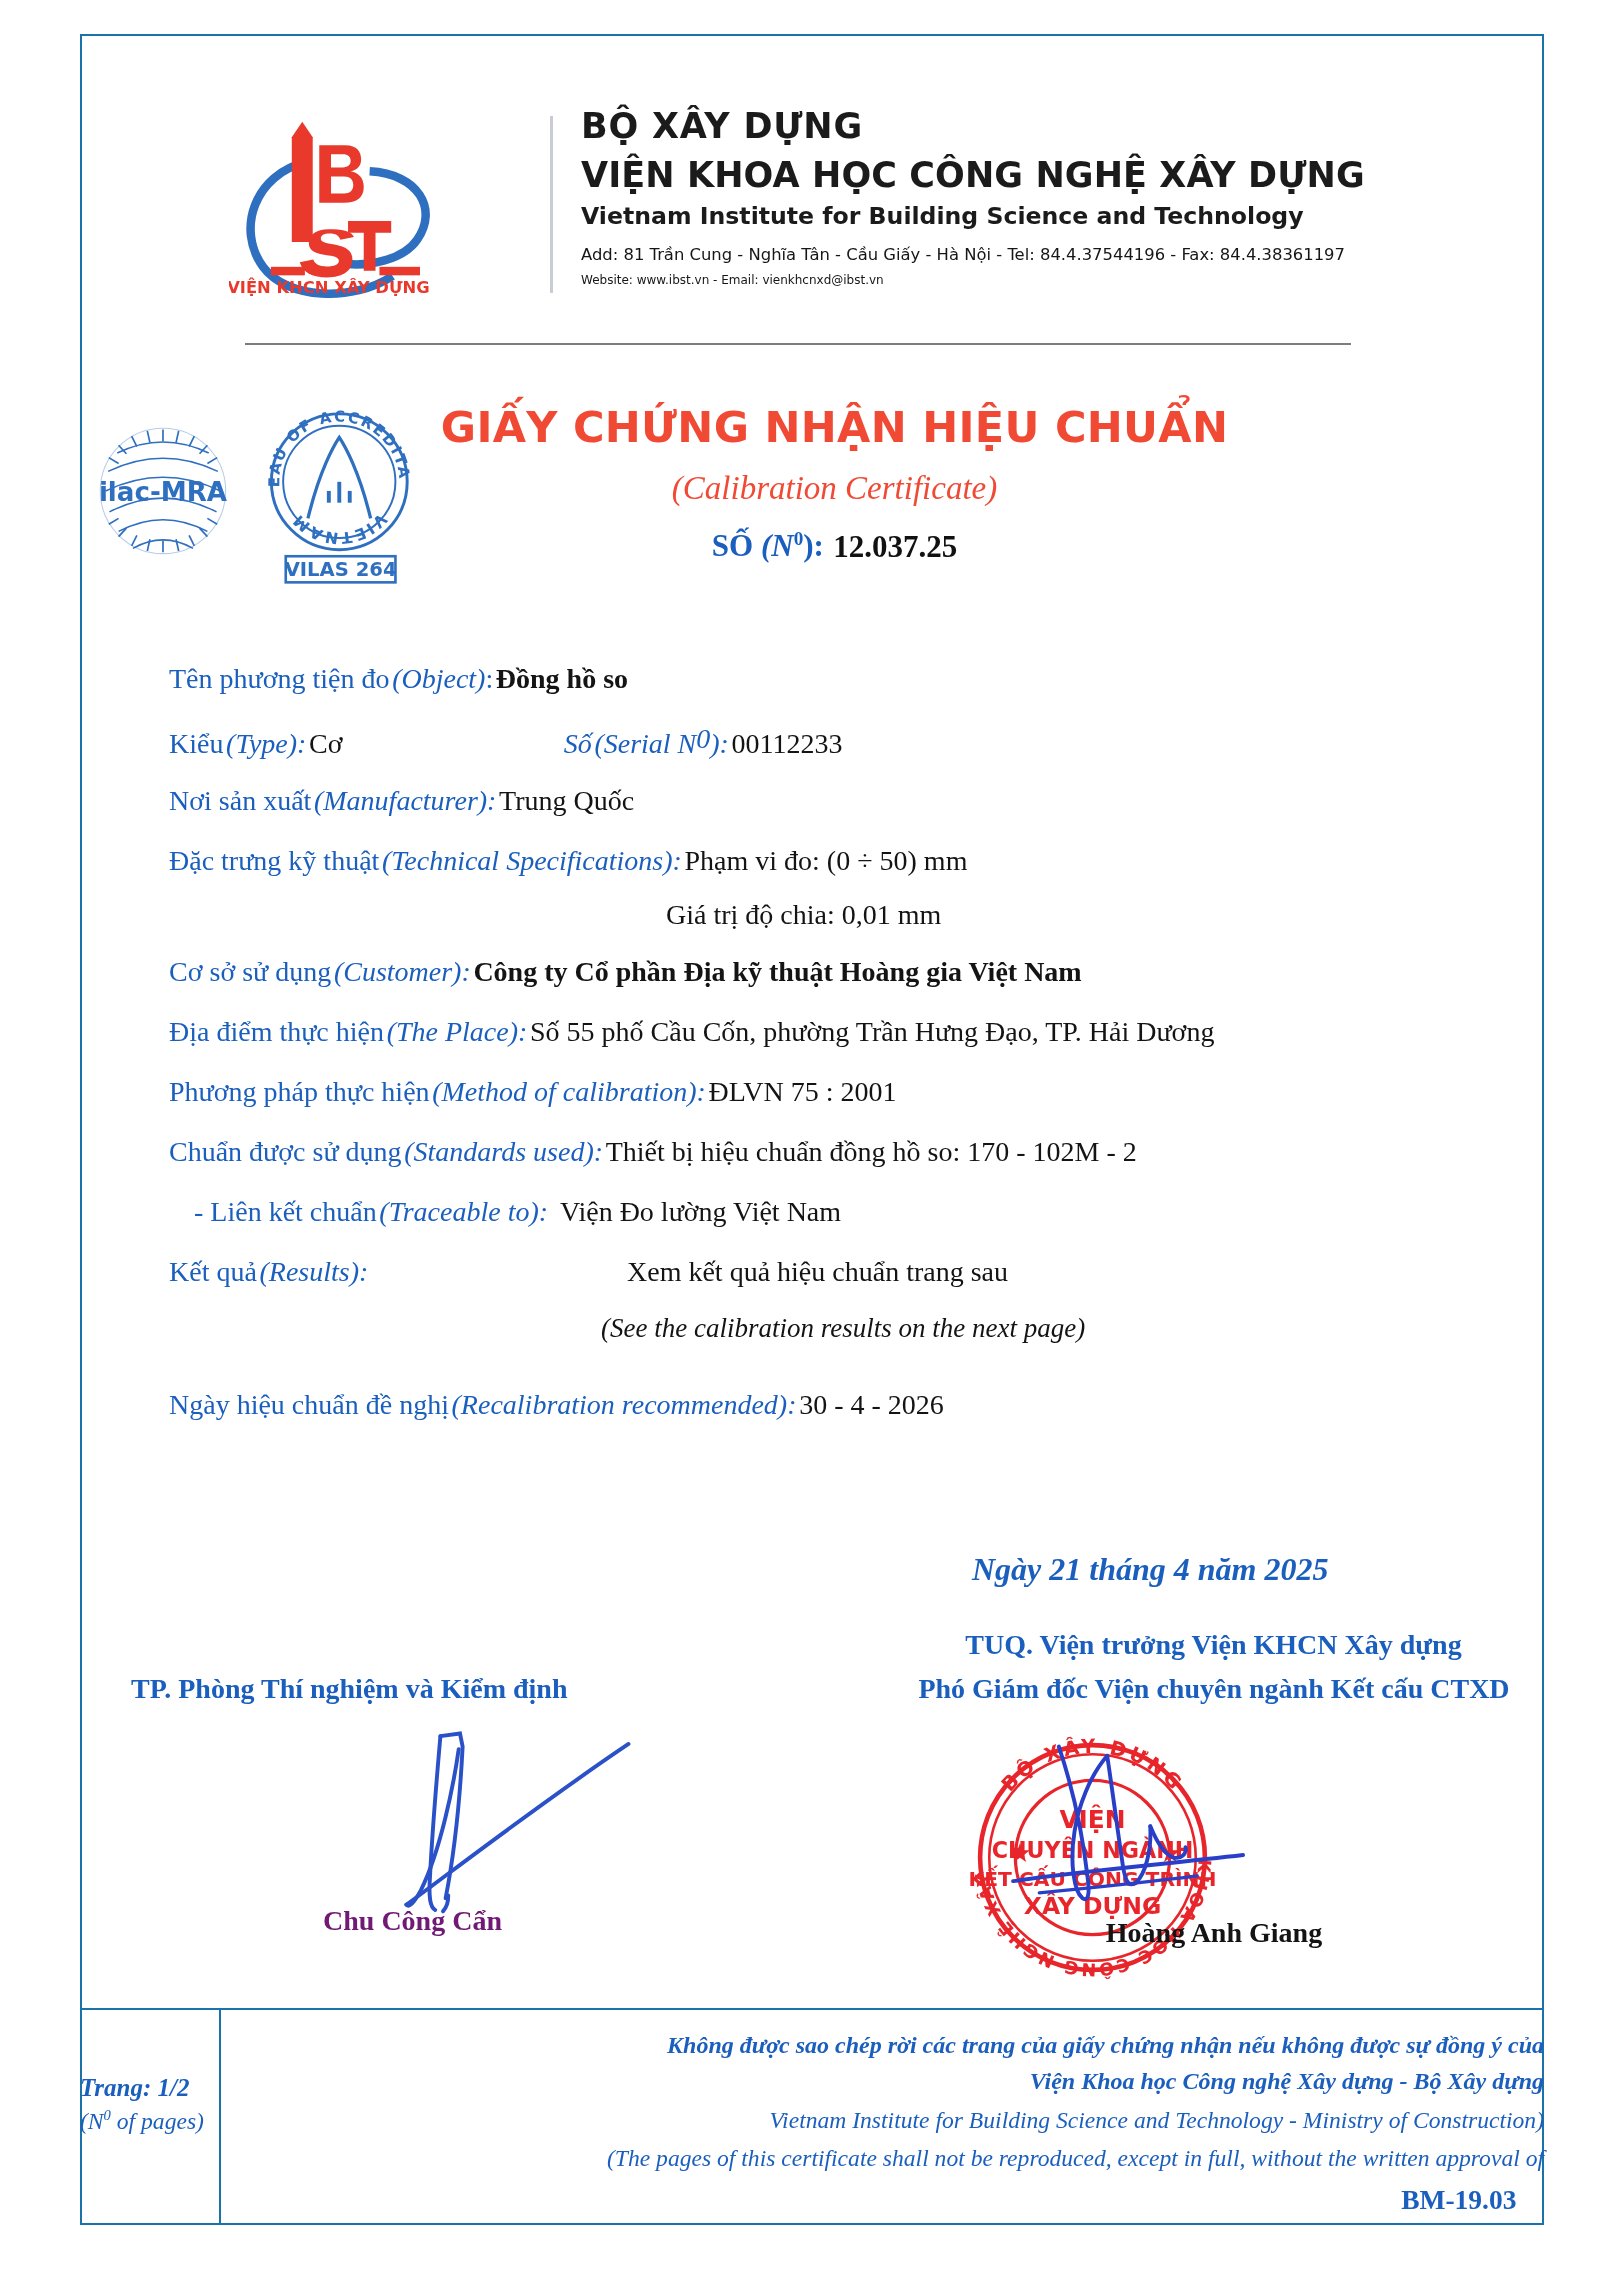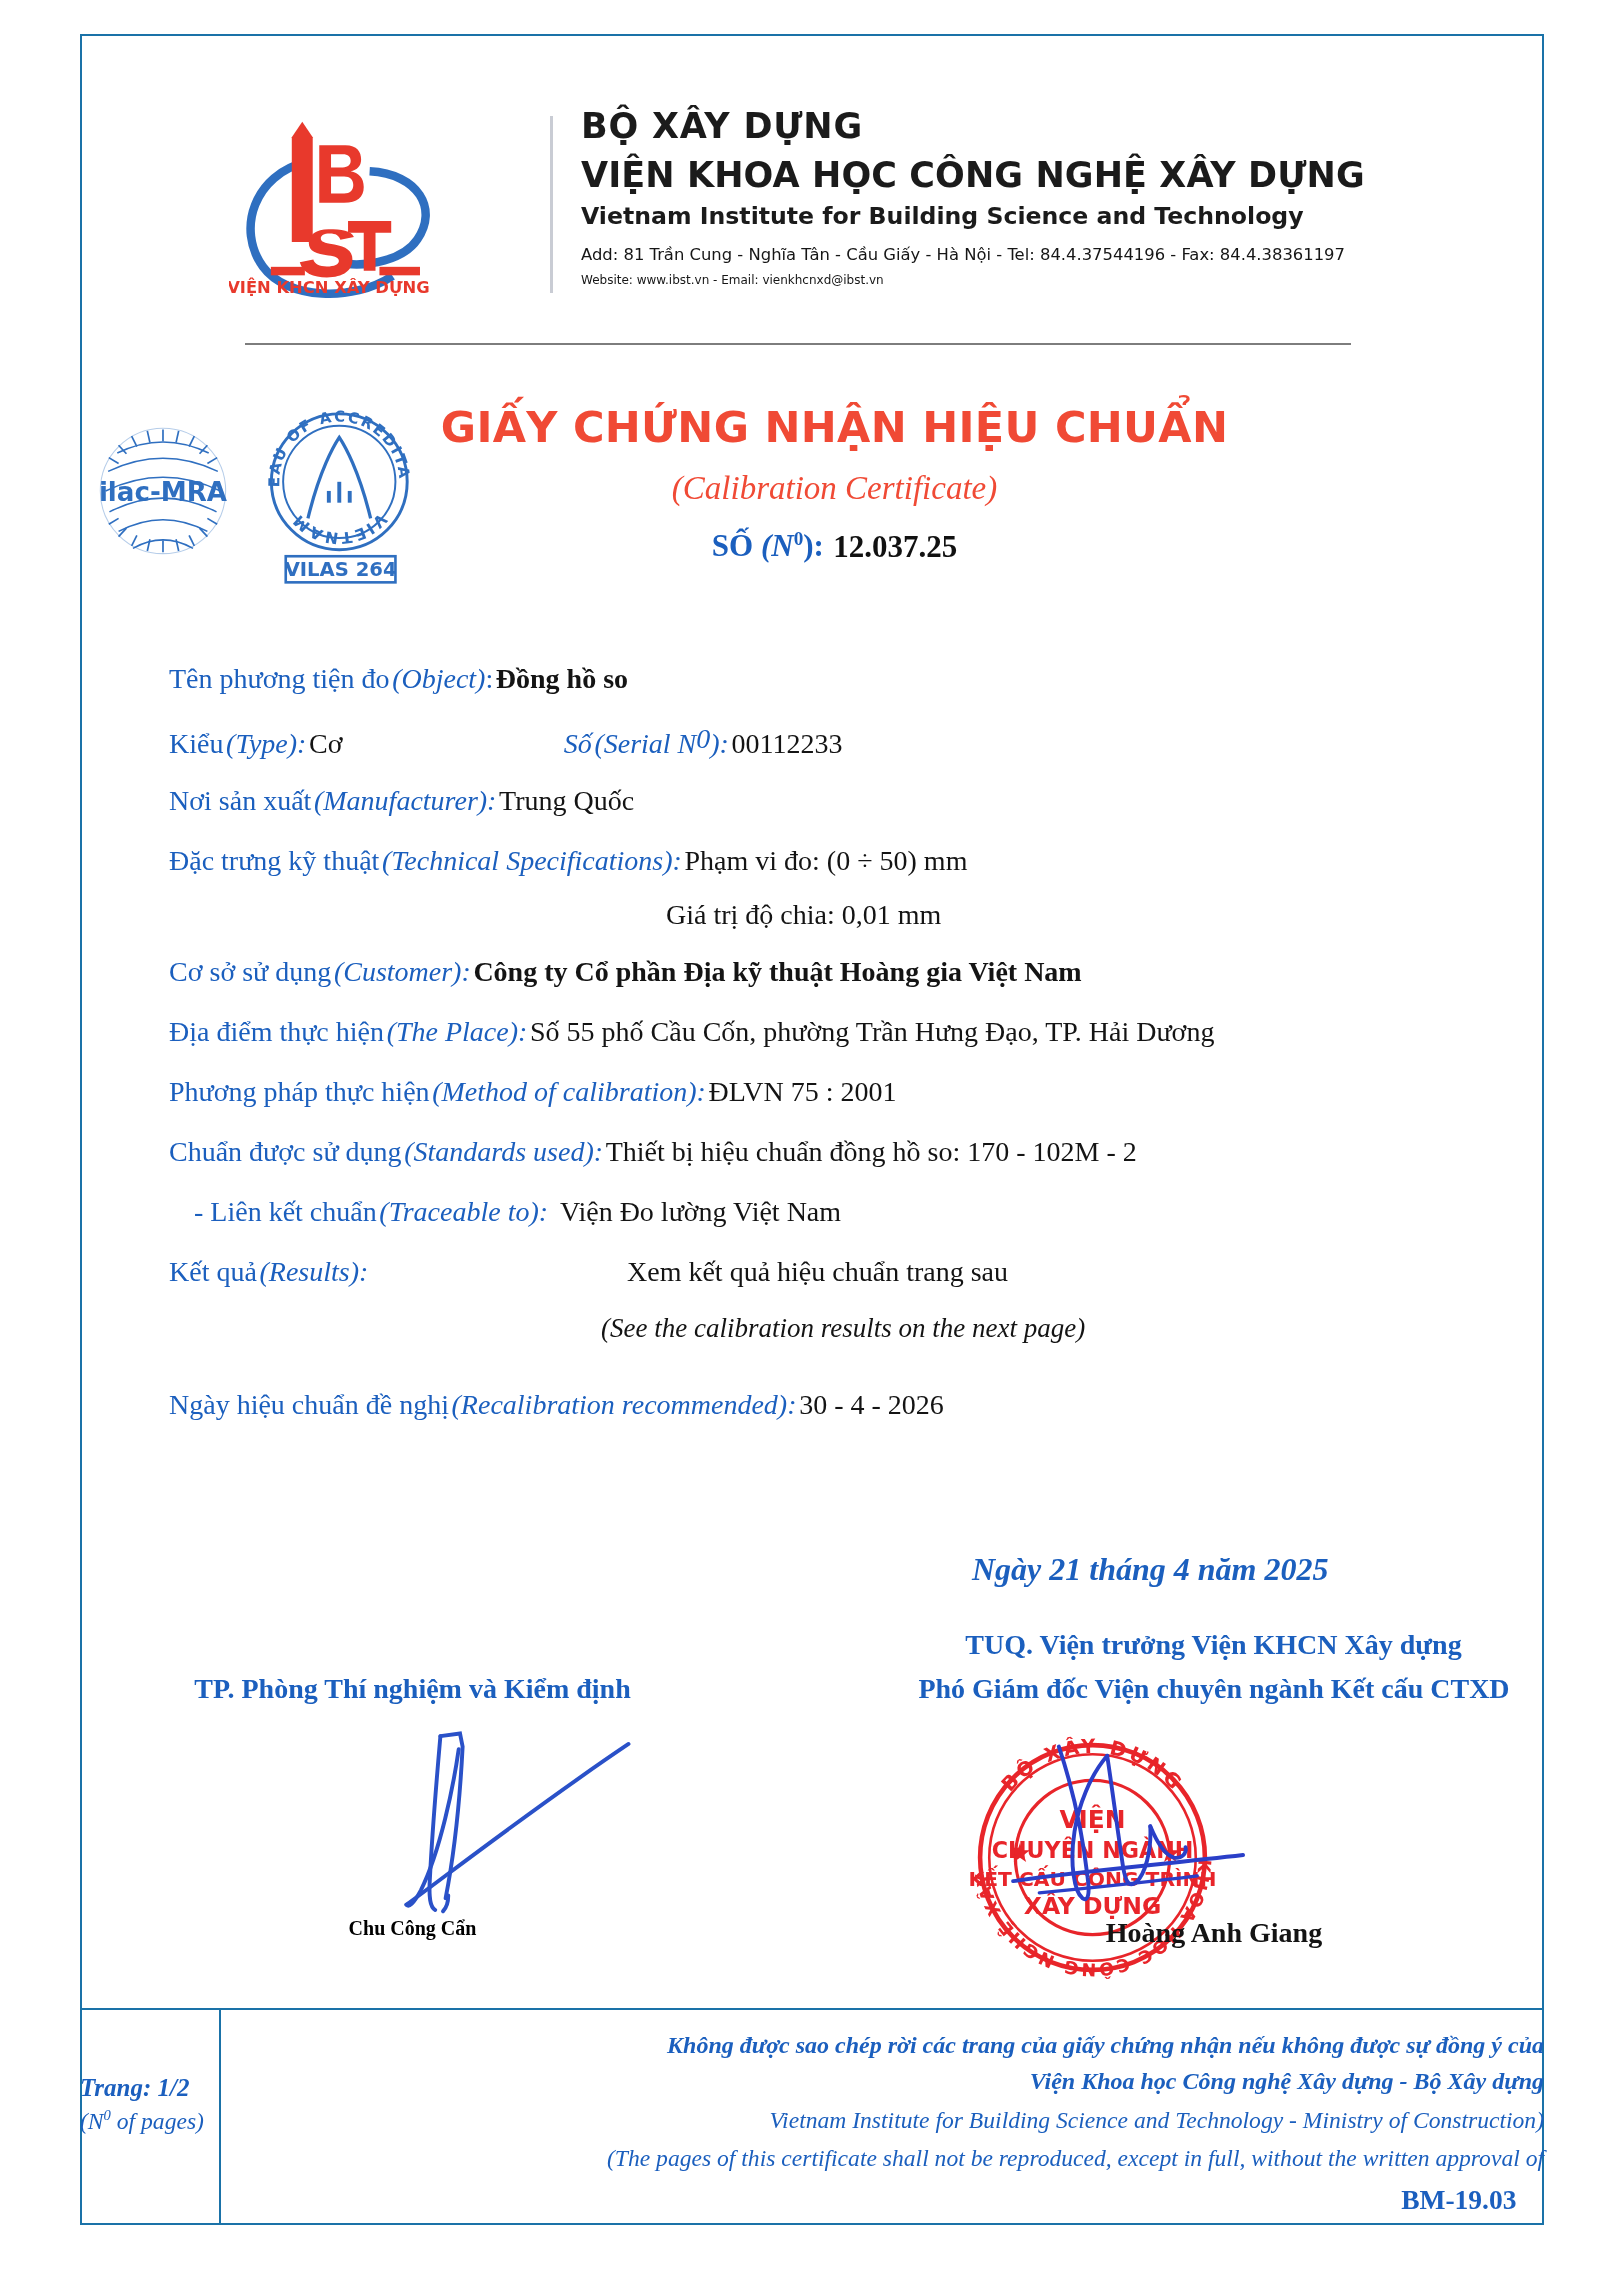--- a/index.html
+++ b/index.html
@@ -234,46 +234,45 @@
     font-size: 28px;
     font-weight: bold;
     color: #1b5fbe;
     white-space: nowrap;
   }
   .sig-left-title {
     position: absolute;
     left: 0;
     top: 44px;
     width: 563px;
-    text-align: center;
     font-size: 28px;
     font-weight: bold;
     color: #1b5fbe;
     white-space: nowrap;
   }
   .sig-right-title {
     position: absolute;
     left: 720px;
     top: 44px;
     width: 726px;
     text-align: center;
     font-size: 28px;
     font-weight: bold;
     color: #1b5fbe;
     white-space: nowrap;
   }
   .sig-left-name {
     position: absolute;
     left: 0;
-    top: 288px;
+    top: 276px;
     width: 563px;
     text-align: center;
-    font-size: 20px;
-    font-weight: bold;
-    color: #000000;
+    font-size: 28px;
+    font-weight: bold;
+    color: #701a75;
   }
   .sig-right-name {
     position: absolute;
     left: 720px;
     top: 288px;
     width: 726px;
     text-align: center;
     font-size: 28px;
     font-weight: bold;
     color: #141414;

